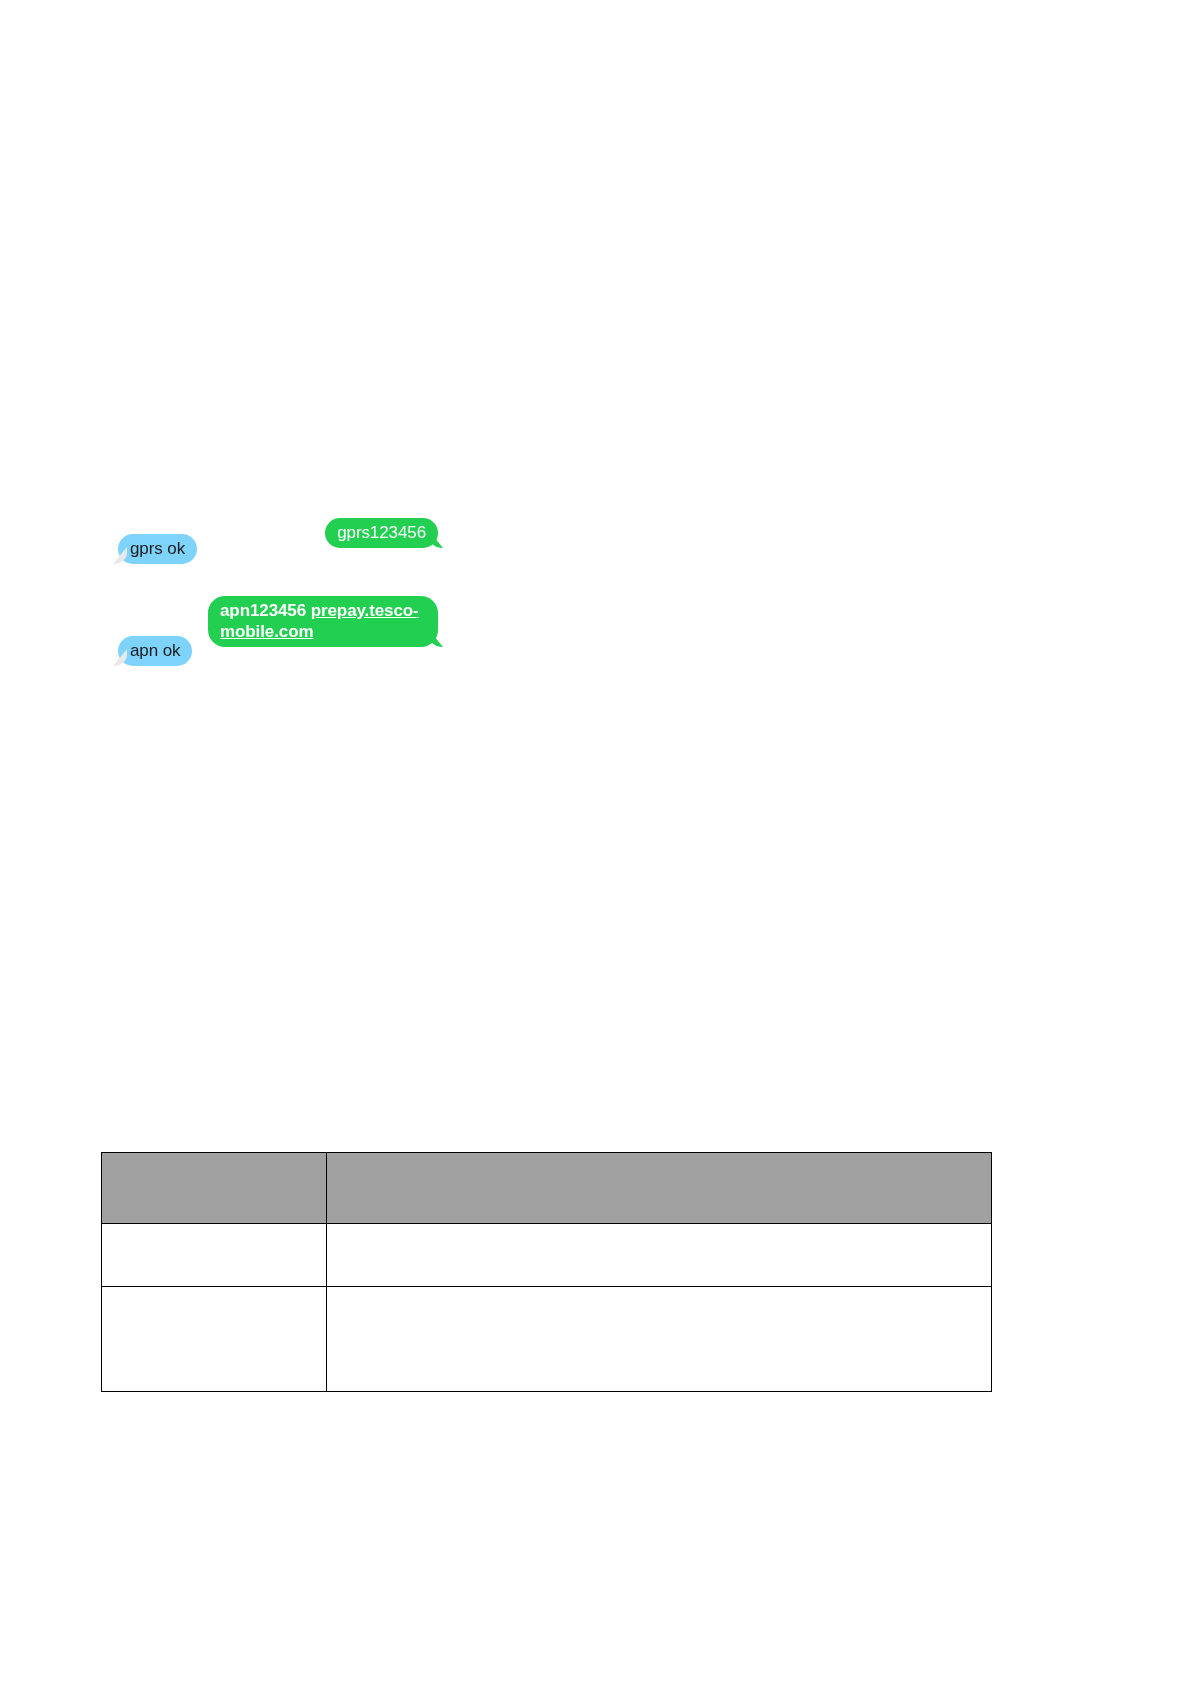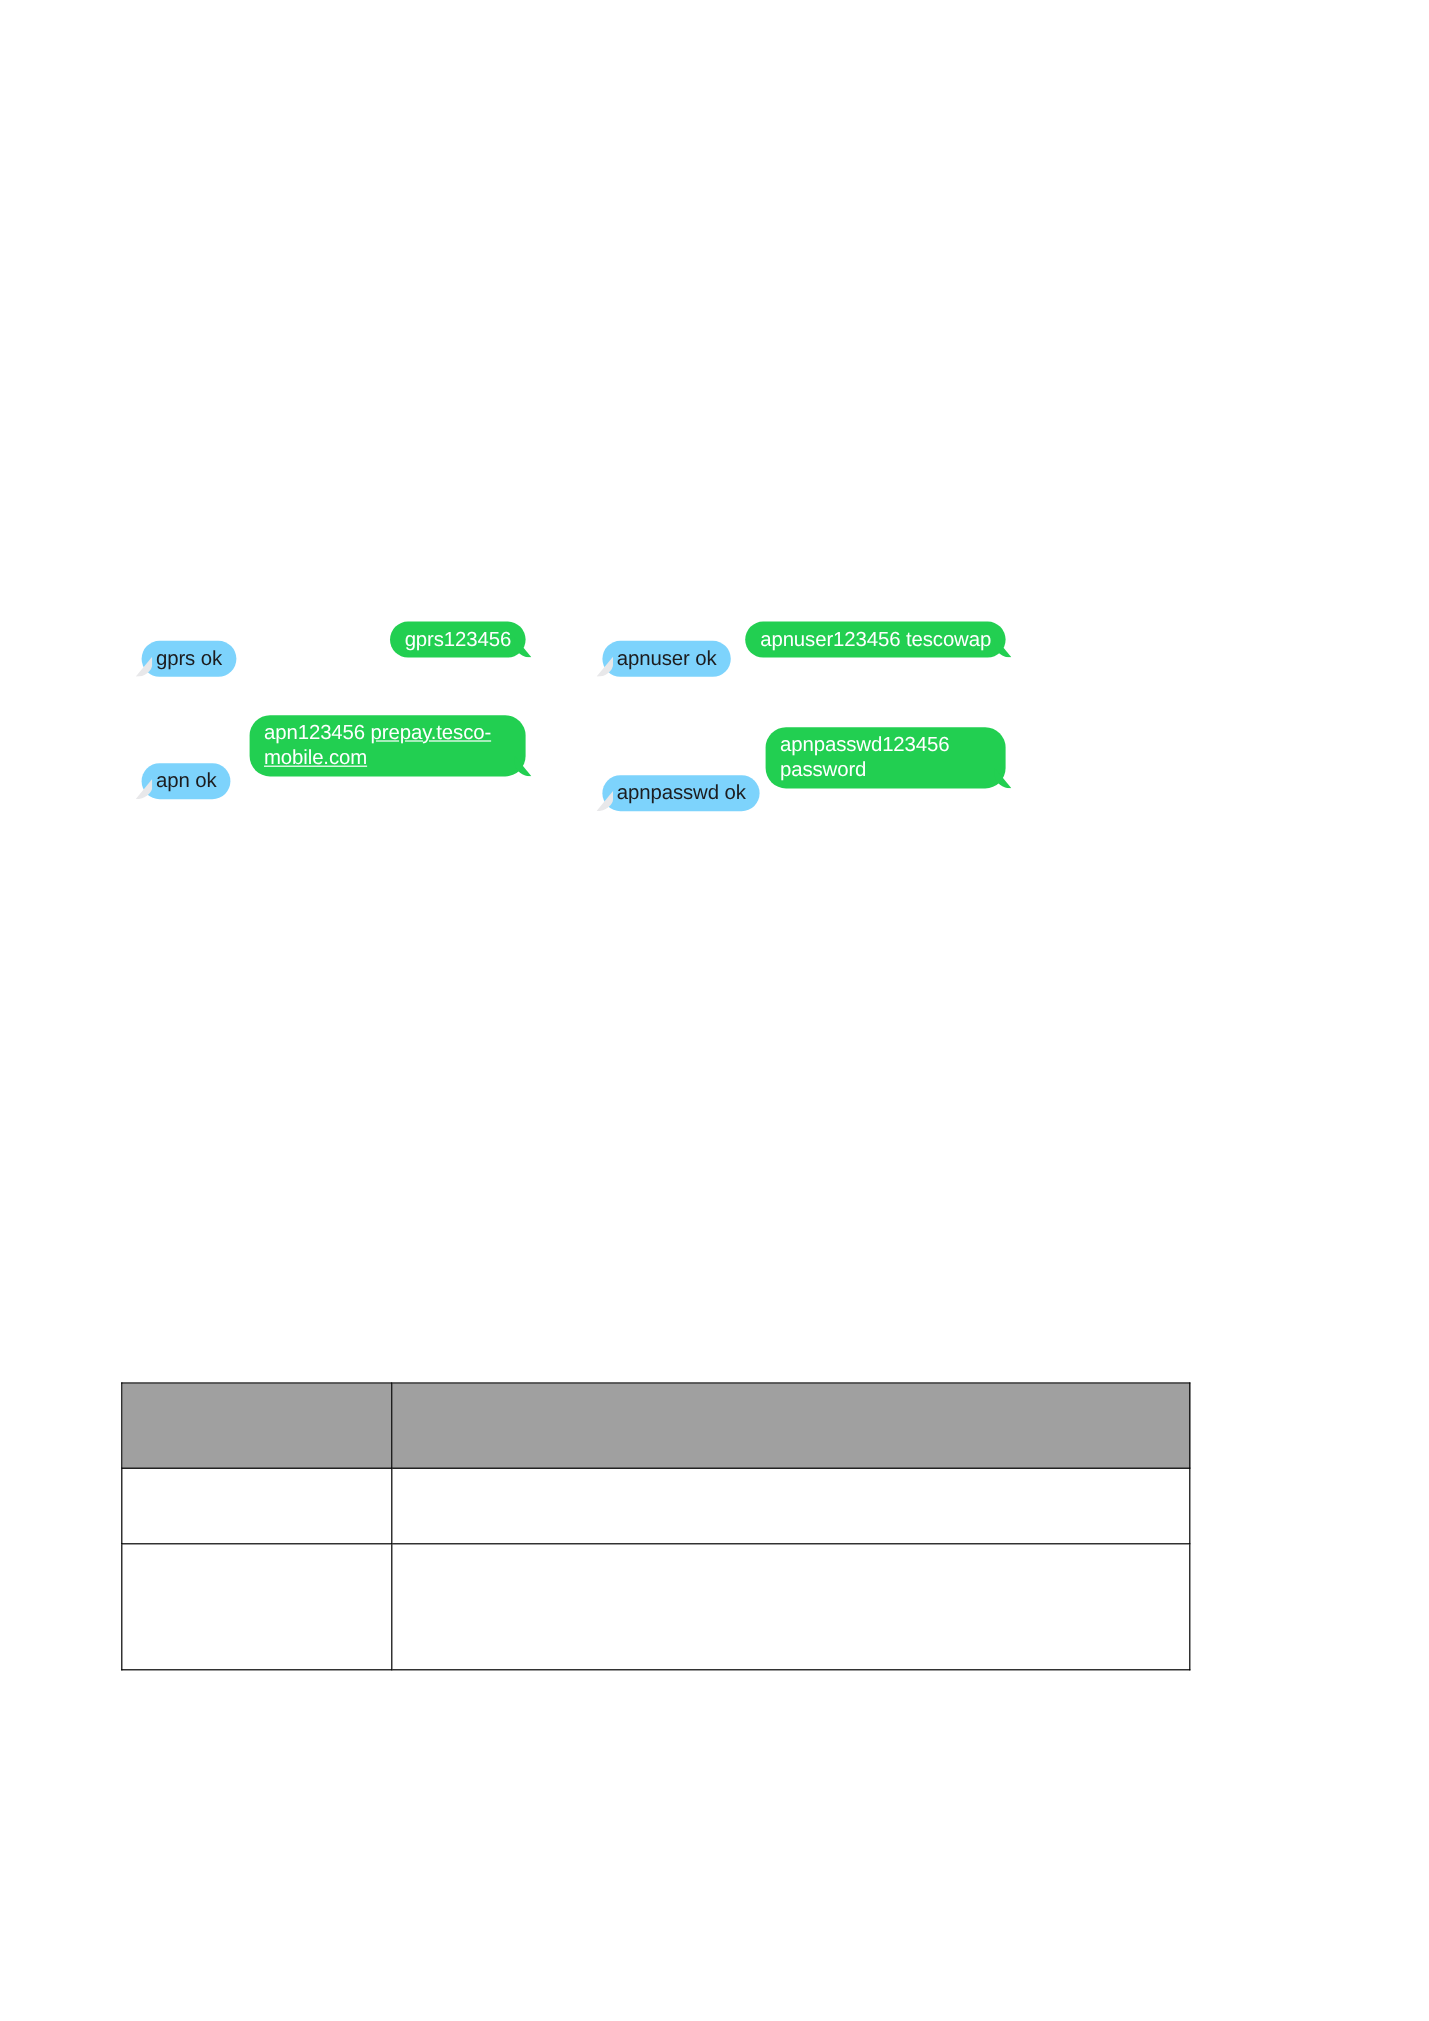--- a/index.html
+++ b/index.html
@@ -99,21 +99,21 @@
     color: #ffffff;
   }
 
   
   #left-row-1 { left: 0;   top: 6px;   width: 320px; }
   #left-row-2 { left: 0;   top: 46px;  width: 320px; }
   #left-row-3 { left: 0;   top: 84px;  width: 320px; }
   #left-row-4 { left: 0;   top: 148px; width: 320px; text-align: right; }
 
   #left-row-1 .bubble { max-width: 240px; }
-  #left-row-3 .bubble { max-width: 230px; }
+  #left-row-3 .bubble { max-width: 230px; font-weight: bold; }
 
   #right-row-1 { left: 0;  top: 6px;   width: 336px; }
   #right-row-2 { left: 0;  top: 46px;  width: 336px; }
   #right-row-3 { left: 0;  top: 94px;  width: 336px; }
   #right-row-4 { left: 0;  top: 158px; width: 336px; }
 
   #right-row-1 .bubble { max-width: 270px; }
   #right-row-3 .bubble { max-width: 200px; }
 
   
@@ -162,38 +162,20 @@
 
     <div class="msg-row out" id="left-row-3">
       <div class="bubble sent"><span>apn123456 </span><span class="link">prepay.tesco-mobile.com</span></div>
     </div>
 
     <div class="msg-row in" id="left-row-4">
       <div class="bubble received">apn ok</div>
     </div>
   </div>
 
-  <div class="sms-figure" id="sms-figure-right">
-
-    <div class="msg-row out" id="right-row-1">
-      <div class="bubble sent">apnuser123456 tescowap</div>
-    </div>
-
-    <div class="msg-row in" id="right-row-2">
-      <div class="bubble received">apnuser ok</div>
-    </div>
-
-    <div class="msg-row out" id="right-row-3">
-      <div class="bubble sent">apnpasswd123456 password</div>
-    </div>
-
-    <div class="msg-row in" id="right-row-4">
-      <div class="bubble received">apnpasswd ok</div>
-    </div>
-  </div>
 
   <table id="data-table">
     <colgroup>
       <col class="c0">
       <col class="c1">
     </colgroup>
     <thead>
       <tr>
         <th></th>
         <th></th>

